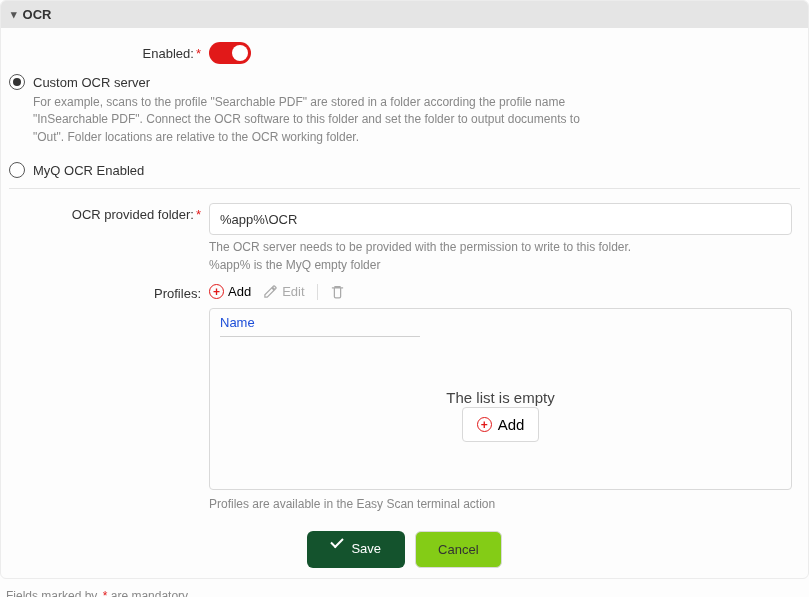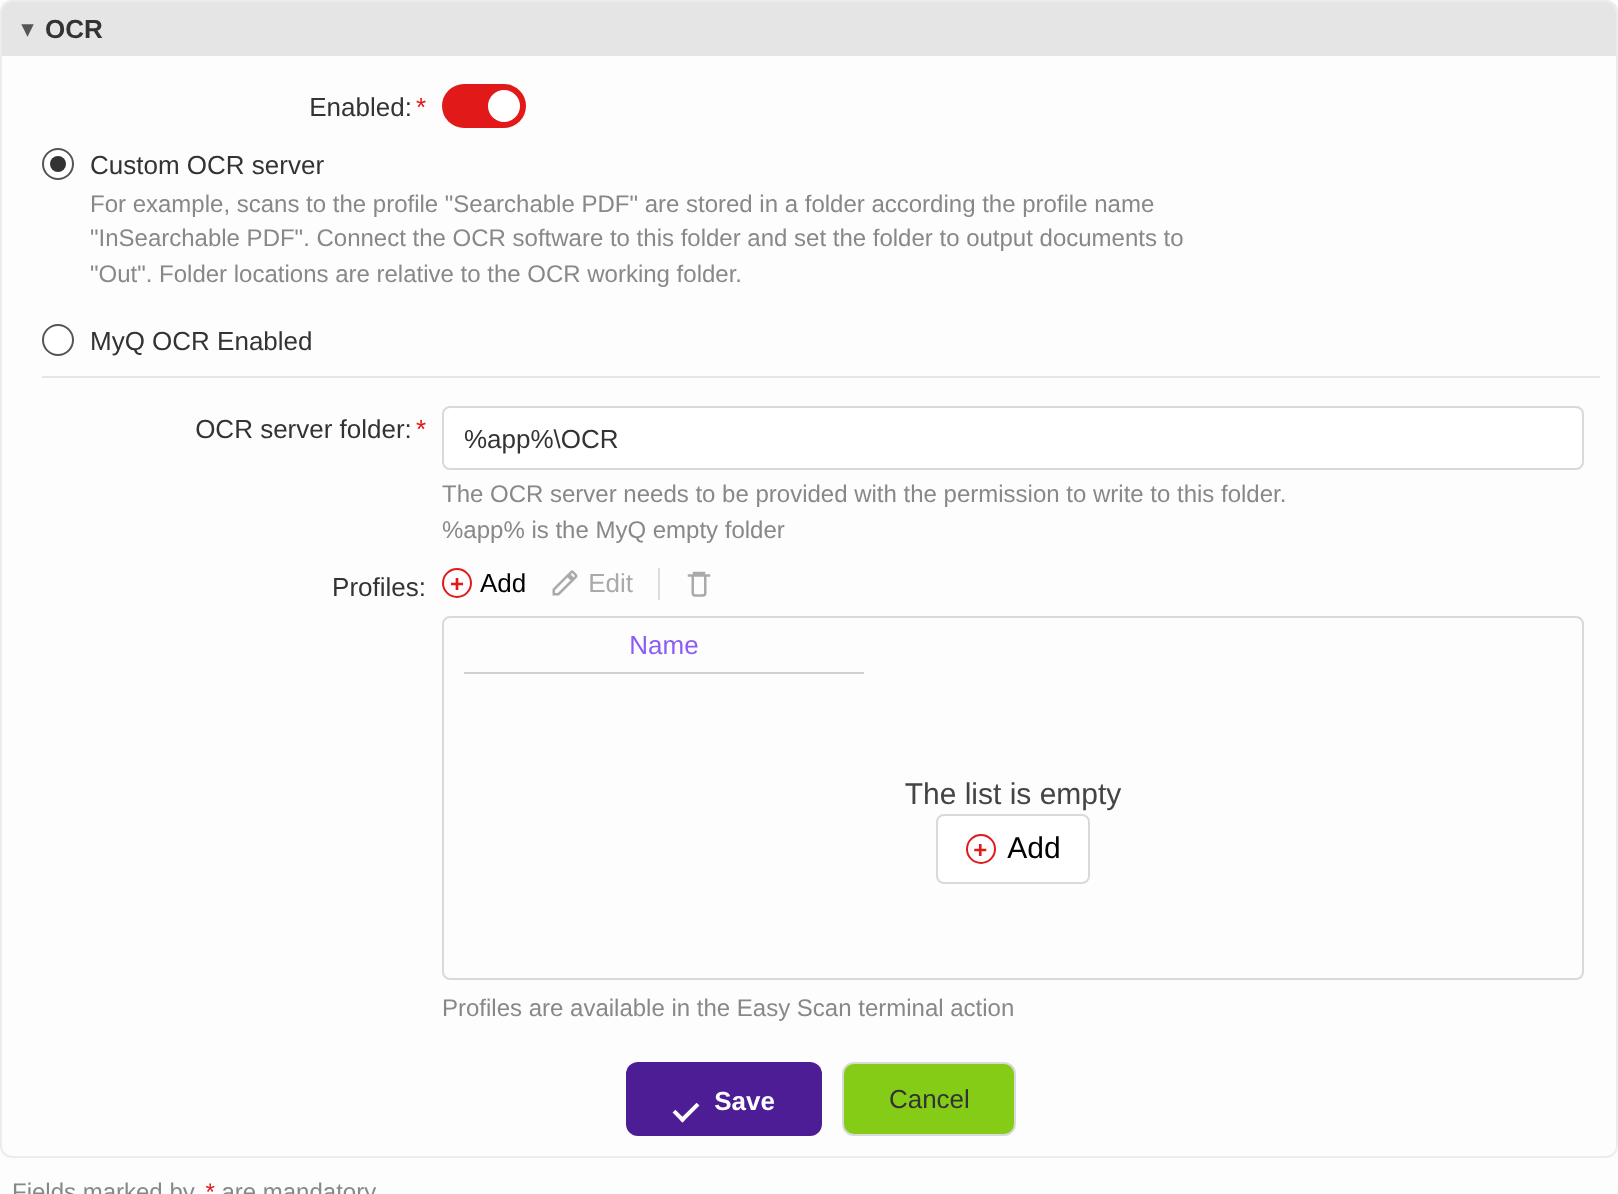--- a/index.html
+++ b/index.html
@@ -24,21 +24,21 @@
     font-weight: 600;
     display: flex;
     align-items: center;
     gap: 6px;
   }
   .panel-header .chev {
     font-size: 11px;
     color: #555;
   }
   .panel-body {
-    padding: 14px 8px 10px 20px;
+    padding: 14px 8px 10px 8px;
   }
   .form-row {
     display: flex;
     align-items: flex-start;
     margin-bottom: 8px;
   }
   .form-label {
     width: 200px;
     text-align: right;
     padding-right: 8px;
@@ -132,22 +132,21 @@
     flex-direction: column;
   }
   .list-head {
     padding: 6px 10px;
     display: flex;
   }
   .list-head-col {
     width: 200px;
     padding-bottom: 6px;
     border-bottom: 1px solid #d0d0d0;
-    color: #8b5cf6;
-    text-align: center;
+    color: #1d4ed8;
   }
   .list-empty {
     flex: 1;
     display: flex;
     flex-direction: column;
     align-items: center;
     justify-content: center;
     gap: 1px;
     color: #444;
     font-size: 15px;
@@ -164,29 +163,29 @@
     cursor: pointer;
   }
   
   .footer-row {
     display: flex;
     justify-content: center;
     gap: 10px;
     margin-top: 18px;
   }
   .btn-primary {
-    background: #4c1d95;
+    background: #14532d;
     color: #fff;
     border: none;
     border-radius: 6px;
     padding: 10px 24px;
     font: inherit;
-    font-weight: 700;
+    font-weight: 400;
     display: inline-flex;
-    align-items: flex-end;
+    align-items: flex-start;
     gap: 8px;
     cursor: pointer;
   }
   .btn-secondary {
     background: #84cc16;
     color: #333;
     border: 1px solid #d9d9d9;
     border-radius: 6px;
     padding: 10px 22px;
     font: inherit;
@@ -241,21 +240,21 @@
           <span class="radio-outer"></span>
           <span>MyQ OCR Enabled</span>
         </div>
       </div>
     </div>
 
     <hr class="divider">
 
     <div class="form-row">
       <div class="form-label">
-        <span>OCR server folder:</span><span class="req">*</span>
+        <span>OCR provided folder:</span><span class="req">*</span>
       </div>
       <div class="form-field">
         <input type="text" class="text-input" value="%app%\OCR" style="">
         <div class="helper-text">The OCR server needs to be provided with the permission to write to this folder.</div>
         <div class="helper-text" style="margin-top:0;">%app% is the MyQ empty folder</div>
       </div>
     </div>
 
     <div class="form-row" style="margin-top:6px;">
       <div class="form-label">Profiles:</div>

